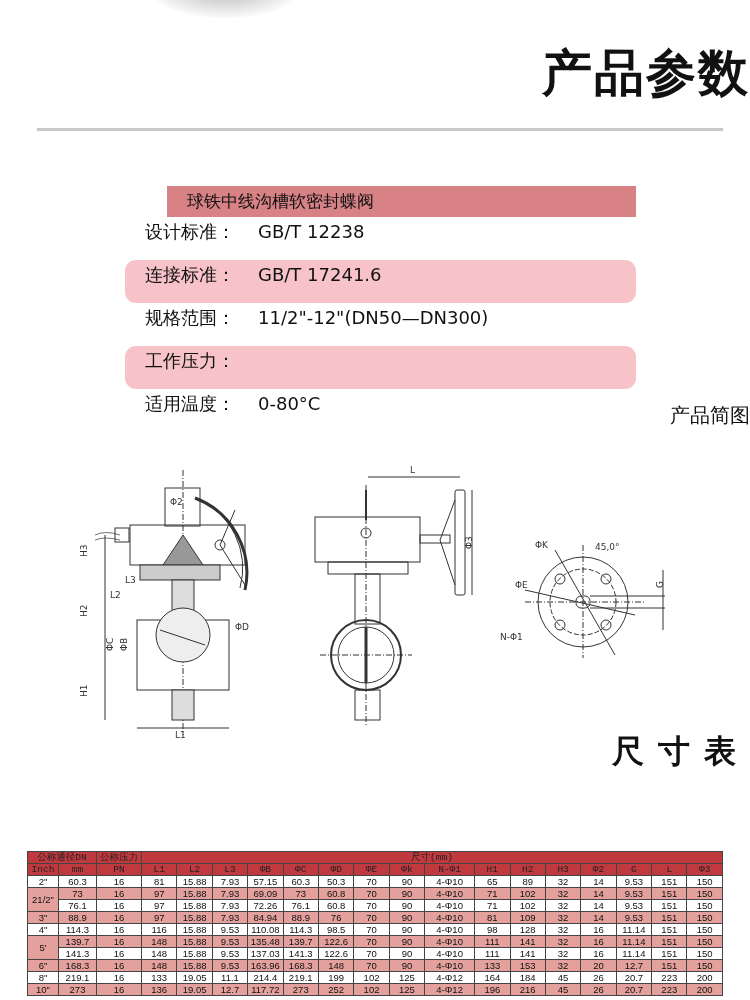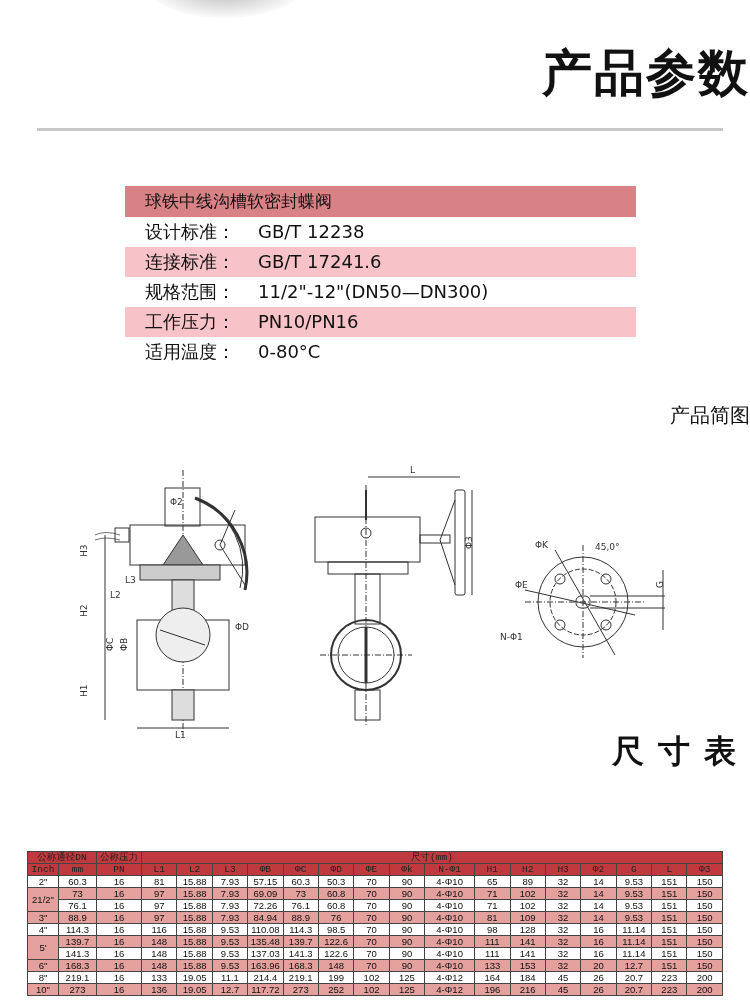--- a/index.html
+++ b/index.html
@@ -2,23 +2,23 @@
 <html><head>
 <meta charset="utf-8">
 <style>
   html,body{margin:0;padding:0;background:#fff;}
   body{width:750px;height:1000px;overflow:hidden;position:relative;font-family:"DejaVu Sans",sans-serif;color:#111;}
   .top-shadow{position:absolute;left:150px;top:-40px;width:150px;height:58px;border-radius:50%;background:radial-gradient(ellipse at center,#bbb 0%,#ddd 40%,rgba(255,255,255,0) 75%);}
   .title{position:absolute;left:0;width:750px;text-align:right;}
   .t-main{top:40px;font-size:50px;font-weight:bold;letter-spacing:2px;}
   .divider{position:absolute;left:37px;top:128px;width:686px;height:3px;background:#c9c9c9;}
   .spec{position:absolute;left:125px;top:186px;width:511px;}
-  .spec .head{height:31px;background:#d98286;font-size:17px;line-height:31px;padding-left:20px;}
-  .spec .row{height:30px;line-height:30px;font-size:18px;display:flex;}
-  .spec .row.pink{background:#f7c3c8;}
+  .spec .head{height:31px;background:#d98286;font-size:17px;line-height:31px;padding-left:20px;margin-left:42px;}
+  .spec .row{height:43px;line-height:30px;font-size:18px;display:flex;}
+  .spec .row.pink{background:#f7c3c8;border-radius:11px;}
   .spec .lbl{width:113px;padding-left:20px;}
   .spec .val{flex:1;}
   .t-sketch{top:402px;font-size:20px;}
   .t-table{top:730px;font-size:32px;letter-spacing:14px;font-weight:bold;}
   .drawing{position:absolute;}
   table.dim{position:absolute;left:27px;top:851px;border-collapse:collapse;font-family:"Liberation Sans",sans-serif;font-size:9.5px;width:696px;table-layout:fixed;}
   table.dim td,table.dim th{border:1px solid #444;text-align:center;height:11px;padding:0;line-height:11px;white-space:nowrap;overflow:hidden;}
   table.dim th{background:#c0393f;color:#222;font-weight:normal;font-family:Liberation Mono, monospace;}
   table.dim tr.alt td{background:#e4a09d;}
   table.dim td{background:#fff;}
@@ -40,21 +40,20 @@
   <div class="row pink">
     <span class="lbl">连接标准：</span>
     <span class="val">GB/T 17241.6</span>
   </div>
   <div class="row">
     <span class="lbl">规格范围：</span>
     <span class="val">11/2"-12"(DN50—DN300)</span>
   </div>
   <div class="row pink">
     <span class="lbl">工作压力：</span>
-    <span class="val">PN10/PN16</span>
   </div>
   <div class="row">
     <span class="lbl">适用温度：</span>
     <span class="val">0-80°C</span>
   </div>
 </div>
 
 <div class="title t-sketch">产品简图</div>
 
 <svg class="drawing" style="left:75px;top:470px" width="210" height="270" viewBox="0 0 210 270" font-family="DejaVu Sans, sans-serif" font-size="9" fill="none" stroke="#333" stroke-width="1">

